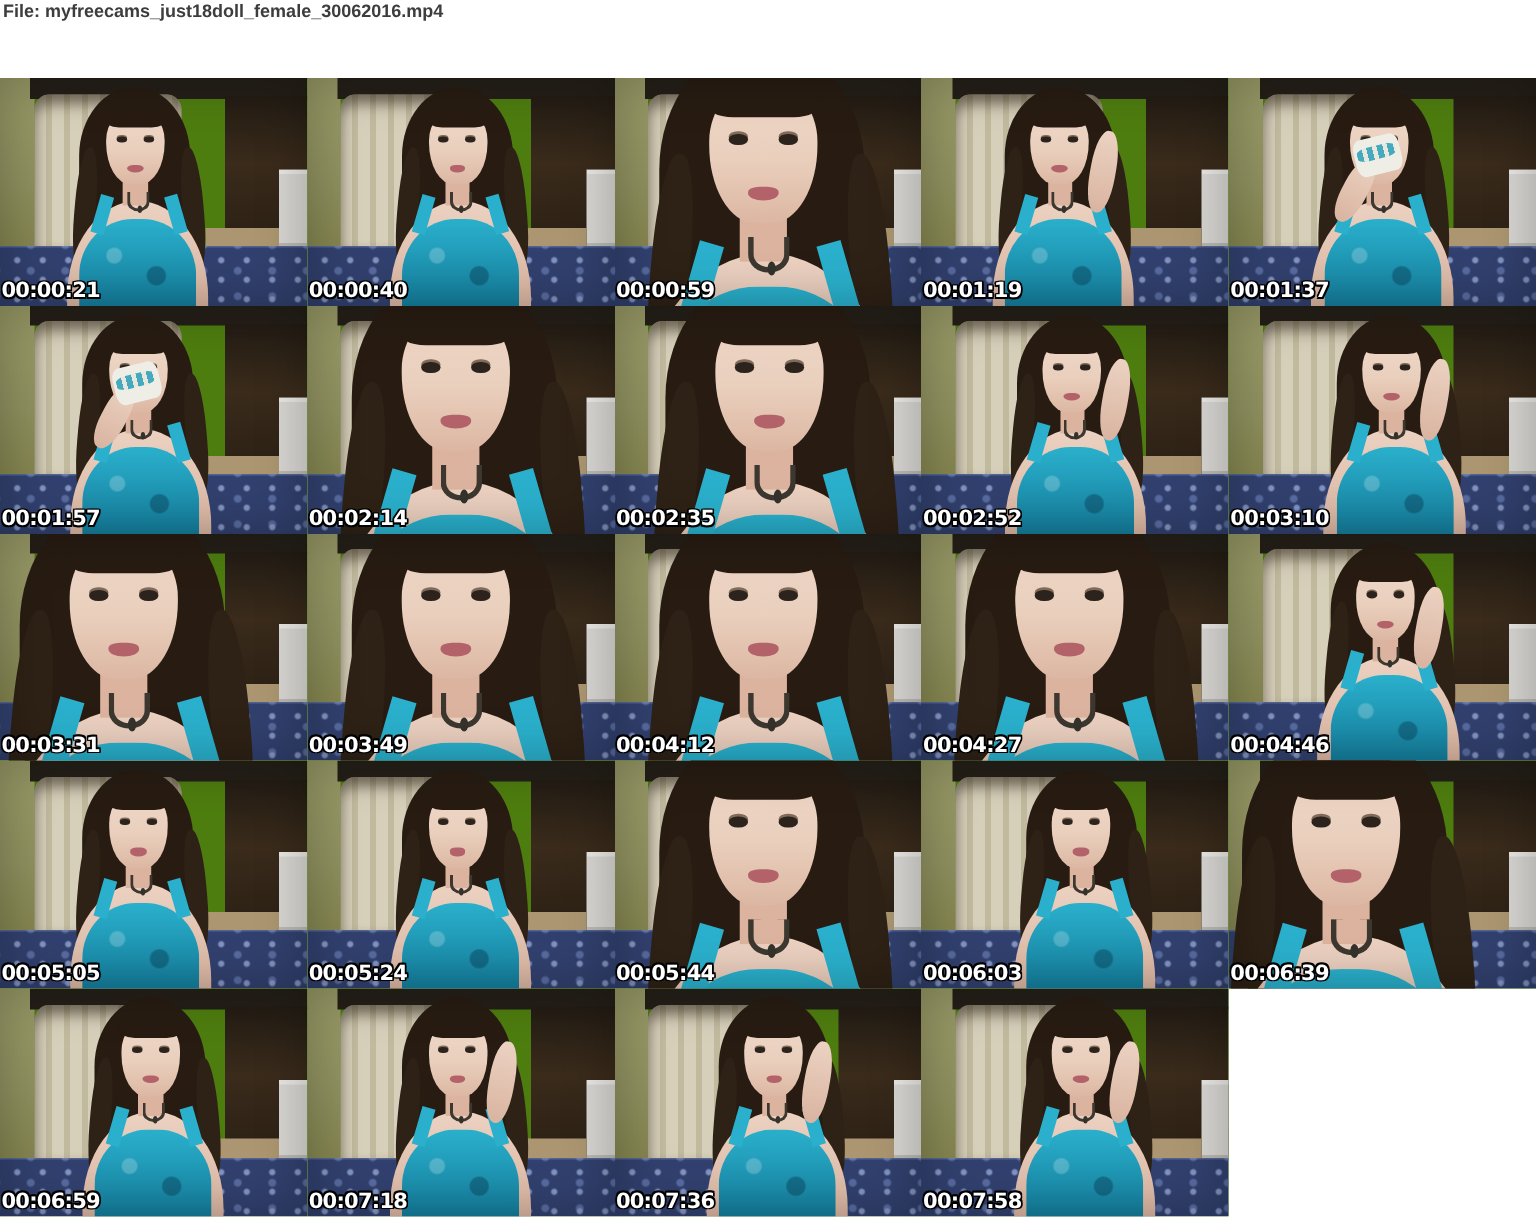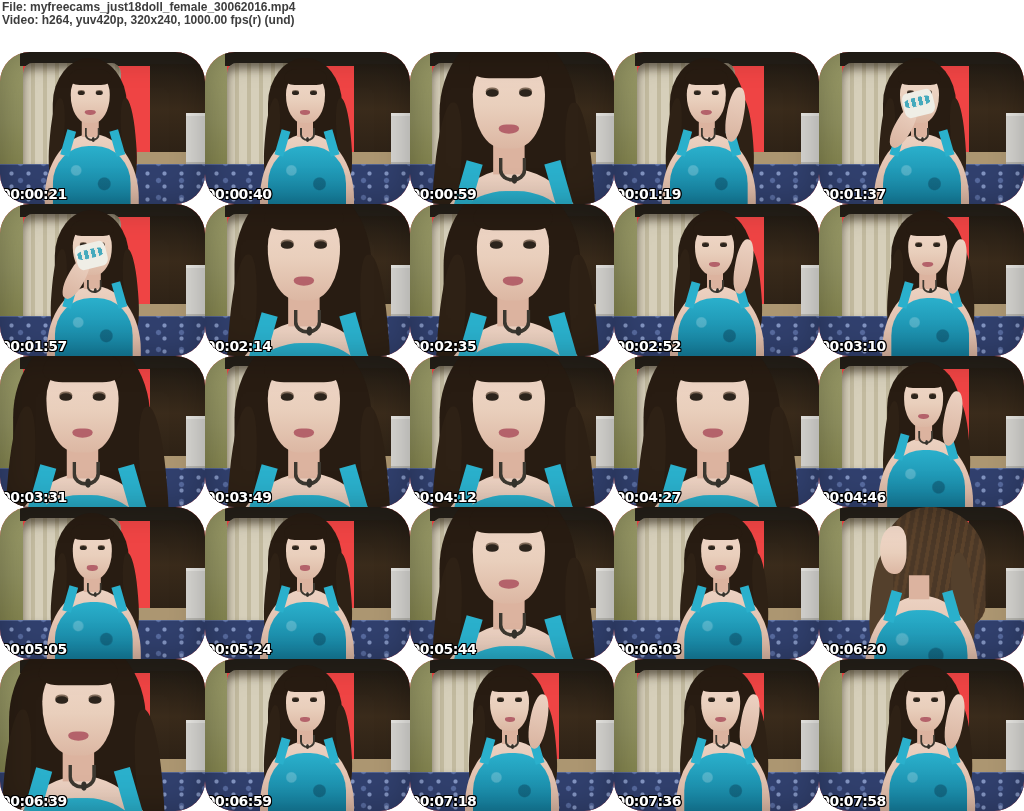--- a/index.html
+++ b/index.html
@@ -25,21 +25,21 @@
     font-size:12px;line-height:12.6px;color:var(--header-text);
     white-space:nowrap;overflow:hidden;
   }
 
   
   .grid{
     display:grid;width:1024px;height:759px;
     grid-template-columns:repeat(5,1fr);
     grid-auto-rows:151.8px;
   }
-  .thumb{position:relative;overflow:hidden;background:#ef4444;border-radius:30px;}
+  .thumb{position:relative;overflow:hidden;background:#4d7c0f;}
 
   .scene{position:absolute;inset:0;overflow:hidden;}
   .scene::after{content:"";position:absolute;inset:0;z-index:9;pointer-events:none;
     box-shadow:inset 0 0 34px rgba(0,0,0,.28);}
 
   
   .wall-left{position:absolute;left:0;top:0;width:11%;height:74%;
     background:linear-gradient(180deg,#9b9c68,var(--wall-olive) 60%,#83844f);}
   .top-band{position:absolute;left:10%;top:0;width:90%;height:9%;background:#241f18;}
   .curtain{position:absolute;left:11%;top:7%;width:48%;height:67%;
@@ -142,21 +142,20 @@
       1px -1px var(--timestamp-outline), -1px 1px var(--timestamp-outline);
   }
 </style>
 </head>
 <body>
 
 <div class="page">
 
   <header class="file-info">
     <div class="info-line">File: myfreecams_just18doll_female_30062016.mp4</div>
-    <div class="info-line">Video: h264, yuv420p, 320x240, 1000.00 fps(r) (und)</div>
   </header>
 
   <div class="grid" id="thumb-grid">
     <figure class="thumb">
       <div class="scene" data-variant="medium" style="--dx: -5;">
         <div class="wall-left"></div>
         <div class="top-band"></div>
         <div class="curtain"></div>
         <div class="wheel"></div>
         <div class="right-mess"></div>
@@ -703,44 +702,20 @@
           <div class="eye-r"></div>
           <div class="lips"></div>
           <div class="top-garment"></div>
           <div class="necklace"></div>
 
         </div>
       </div>
       <figcaption class="timecode">00:06:03</figcaption>
     </figure>
 
-    <figure class="thumb">
-      <div class="scene" data-variant="side" style="--dx: 0;">
-        <div class="wall-left"></div>
-        <div class="top-band"></div>
-        <div class="curtain"></div>
-        <div class="wheel"></div>
-        <div class="right-mess"></div>
-        <div class="dresser"></div>
-        <div class="floor"></div>
-        <div class="bed"></div>
-        <div class="figure">
-          <div class="hair"></div>
-          <div class="strand-l"></div>
-          <div class="strand-r"></div>
-          <div class="shoulders"></div>
-          <div class="neck"></div>
-          <div class="face"></div>
-
-          <div class="top-garment"></div>
-
-        </div>
-      </div>
-      <figcaption class="timecode">00:06:20</figcaption>
-    </figure>
 
     <figure class="thumb">
       <div class="scene" data-variant="close" style="--dx: -10;">
         <div class="wall-left"></div>
         <div class="top-band"></div>
         <div class="curtain"></div>
         <div class="wheel"></div>
         <div class="right-mess"></div>
         <div class="dresser"></div>
         <div class="floor"></div>

